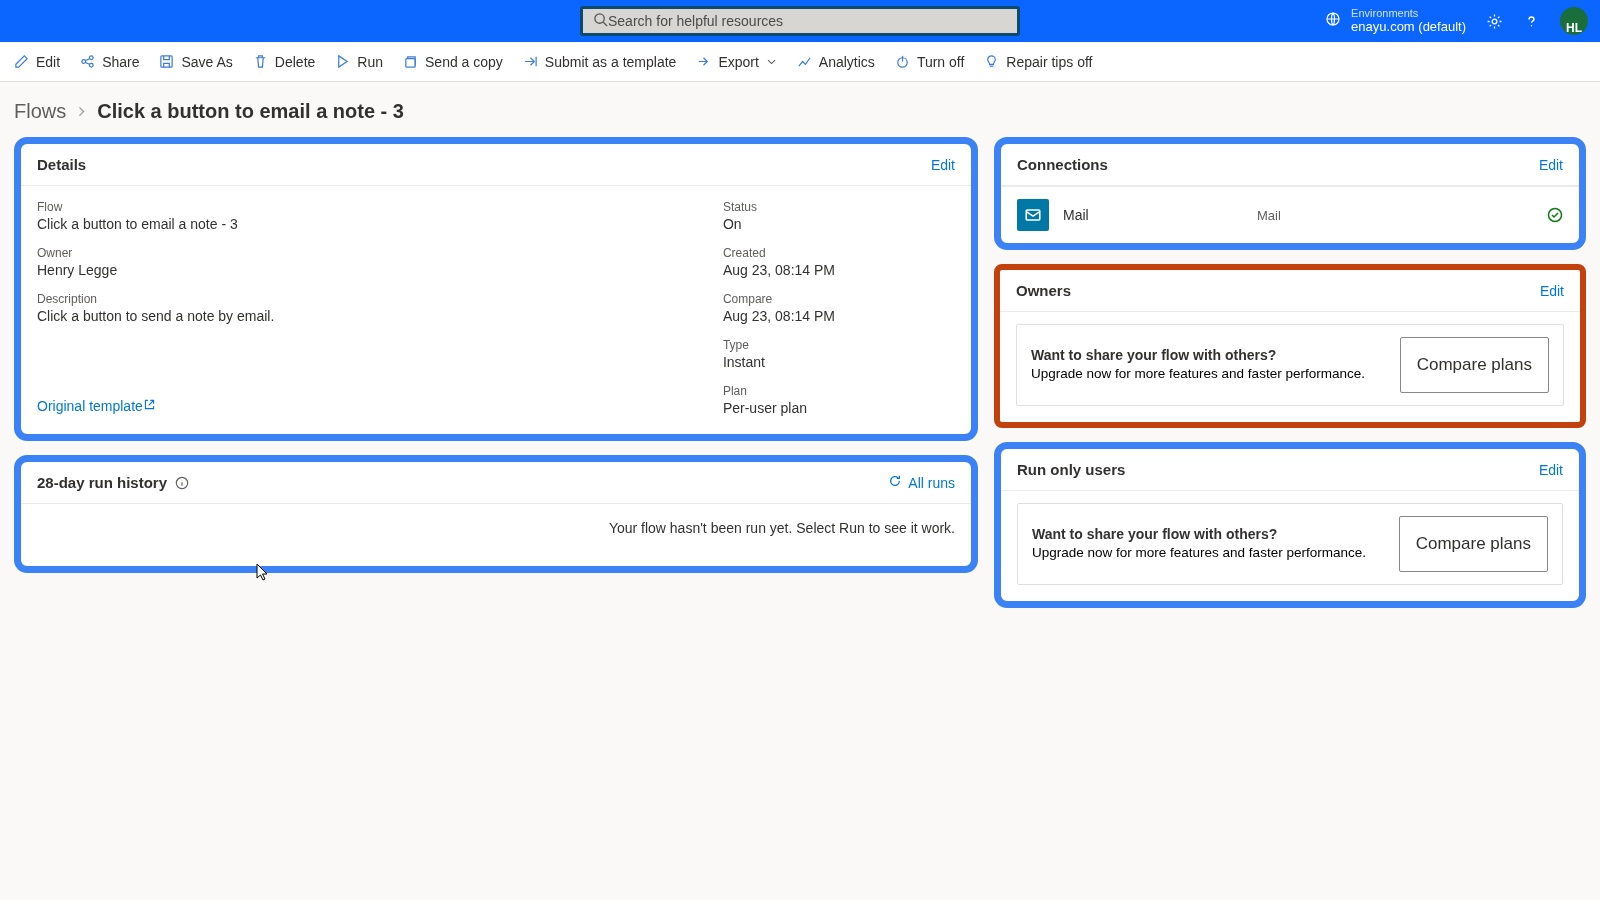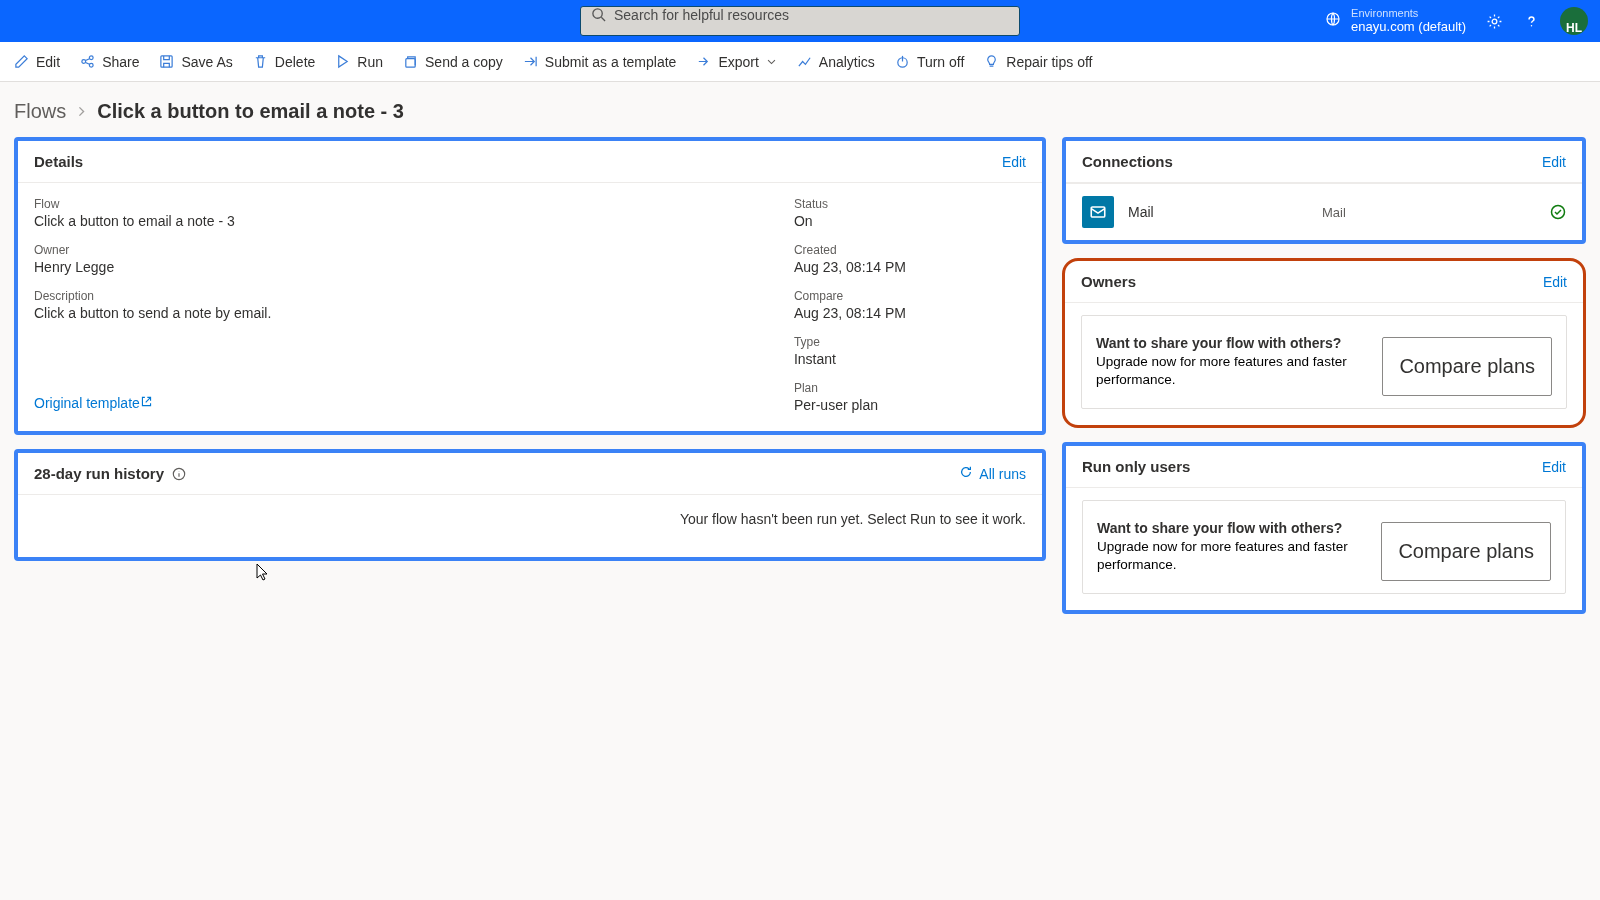--- a/index.html
+++ b/index.html
@@ -5,22 +5,22 @@
 * { box-sizing: border-box; margin: 0; padding: 0; font-family: "Segoe UI", -apple-system, Arial, sans-serif; }
 html, body { width: 1600px; height: 900px; background: #faf9f8; overflow: hidden; }
 
 
 .header {
   height: 42px; background: #0a66ff; display: flex; align-items: center;
   padding: 0 12px; position: relative;
 }
 .search-wrap { position: absolute; left: 50%; top: 50%; transform: translate(-50%, -50%); width: 440px; }
 .search-box {
-  display: flex; align-items: flex-start; background: #d8d6d2; border-radius: 3px;
-  border: 1px solid #0c4a6e; height: 30px; padding: 0 10px; gap: 8px;
+  display: flex; align-items: center; background: #d8d6d2; border-radius: 3px;
+  border: 3px solid #0c4a6e; height: 30px; padding: 0 10px; 
 }
 .search-box svg { flex: none; }
 .search-box input {
   flex: 1; border: none; background: transparent; outline: none; font-size: 14px;
   color: #4b4b4b;
 }
 .search-box input::placeholder { color: #4b4b4b; }
 
 .header-right { margin-left: auto; display: flex; align-items: center; gap: 20px; color: #fff; }
 .env-block { display: flex; align-items: center; gap: 10px; cursor: pointer; }
@@ -48,23 +48,23 @@
   padding: 18px 14px 14px; display: flex; align-items: center; gap: 10px;
   font-size: 20px; color: #323130;
 }
 .crumb-link { color: #605e5c; cursor: pointer; }
 .crumb-sep { color: #a19f9d; font-size: 14px; }
 .crumb-curr { font-weight: 600; }
 
 
 .main { display: flex; gap: 16px; padding: 0 14px 14px; }
 .col-left { flex: 1; display: flex; flex-direction: column; gap: 14px; }
-.col-right { width: 524px; display: flex; flex-direction: column; gap: 14px; }
-
-.card { background: #fff; border: 4px solid #3b82f6; border-radius: 4px; }
+.col-right { width: 592px; display: flex; flex-direction: column; gap: 14px; }
+
+.card { background: #fff; border: 7px solid #3b82f6; border-radius: 13px; }
 .card-hdr {
   display: flex; align-items: center; justify-content: space-between;
   padding: 12px 16px; border-bottom: 1px solid #edebe9; font-size: 15px;
 }
 .card-hdr .ttl { font-weight: 600; color: #323130; display: flex; align-items: center; gap: 8px; }
 .edit-link { color: #0078d4; font-size: 14px; cursor: pointer; }
 .card-body { padding: 14px 16px 18px; }
 
 .details-grid { display: flex; gap: 80px; }
 .det-col { display: flex; flex-direction: column; gap: 14px; }
@@ -82,31 +82,31 @@
 }
 .conn-row:first-child { border-top: none; }
 .conn-icon {
   width: 32px; height: 32px; background: #0078a6; border-radius: 2px;
   display: flex; align-items: center; justify-content: center;
 }
 .conn-name { font-size: 14px; color: #323130; flex: none; width: 180px; }
 .conn-type { font-size: 13px; color: #605e5c; flex: 1; }
 .conn-stat { display: flex; }
 
-.owners-highlight { border: 3px solid #c2410c; border-radius: 16px; }
+.owners-highlight { border: 6px solid #c2410c; border-radius: 8px; }
 .share-box {
   margin: 12px 16px 16px; border: 1px solid #e1dfdd; border-radius: 2px;
   padding: 12px 14px; display: flex; align-items: center; gap: 24px;
 }
 .share-txt { flex: 1; }
 .share-ttl { font-size: 14px; font-weight: 600; color: #323130; margin-bottom: 2px; }
 .share-sub { font-size: 13.5px; color: #000000; line-height: 1.35; }
 .cmp-btn {
-  border: 1px solid #8a8886; background: #fff; font-size: 20px; color: #323130;
-  padding: 17px 16px; border-radius: 2px; cursor: pointer; margin-top: 9px;
+  border: 1px solid #8a8886; background: #fff; font-size: 17px; color: #323130;
+  padding: 17px 16px; border-radius: 2px; cursor: pointer;
 }
 
 
 .cursor {
   position: absolute; left: 256px; top: 563px; pointer-events: none;
   width: 14px; height: 20px;
 }
 </style>
 </head>
 <body>

